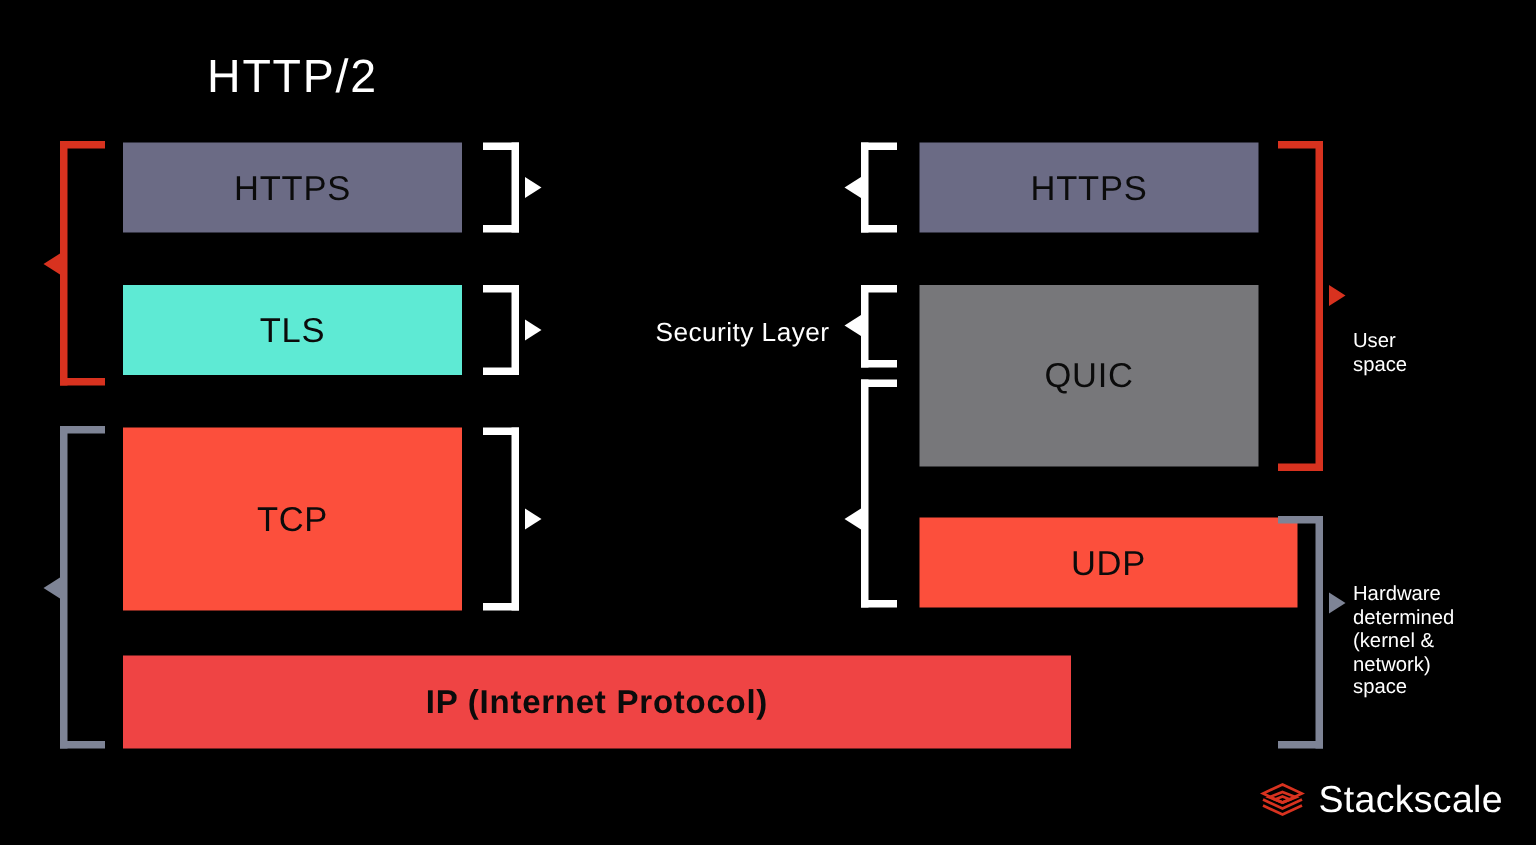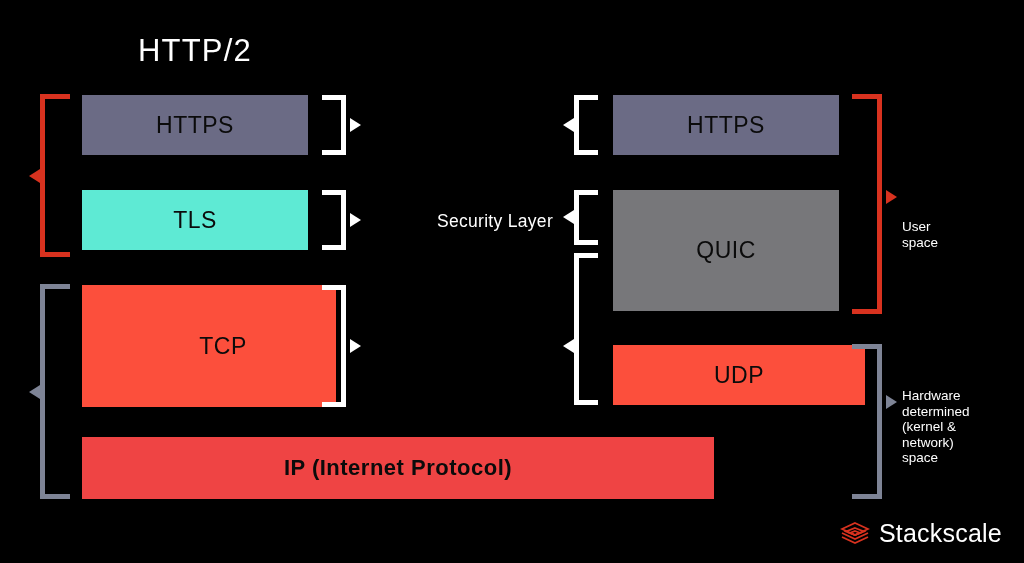--- a/index.html
+++ b/index.html
@@ -67,21 +67,21 @@
 <div class="stage">
 
   <div class="col-title" id="title-h2">HTTP/2</div>
 
   <div class="box" style="left:82px;top:95px;width:226px;height:60px;background:#6b6b85;">
     <span>HTTPS</span>
   </div>
   <div class="box" style="left:82px;top:190px;width:226px;height:60px;background:#5eead4;">
     <span>TLS</span>
   </div>
-  <div class="box" style="left:82px;top:285px;width:226px;height:122px;background:#fc4f3c;padding-left:28px;">
+  <div class="box" style="left:82px;top:285px;width:226px;height:122px;background:#fc4f3c;">
     <span>TCP</span>
   </div>
 
   <div class="box" style="left:613px;top:95px;width:226px;height:60px;background:#6b6b85;">
     <span>HTTPS</span>
   </div>
   <div class="box" style="left:613px;top:190px;width:226px;height:121px;background:#77777a;">
     <span>QUIC</span>
   </div>
   <div class="box" style="left:613px;top:345px;width:252px;height:60px;background:#fc4f3c;">

